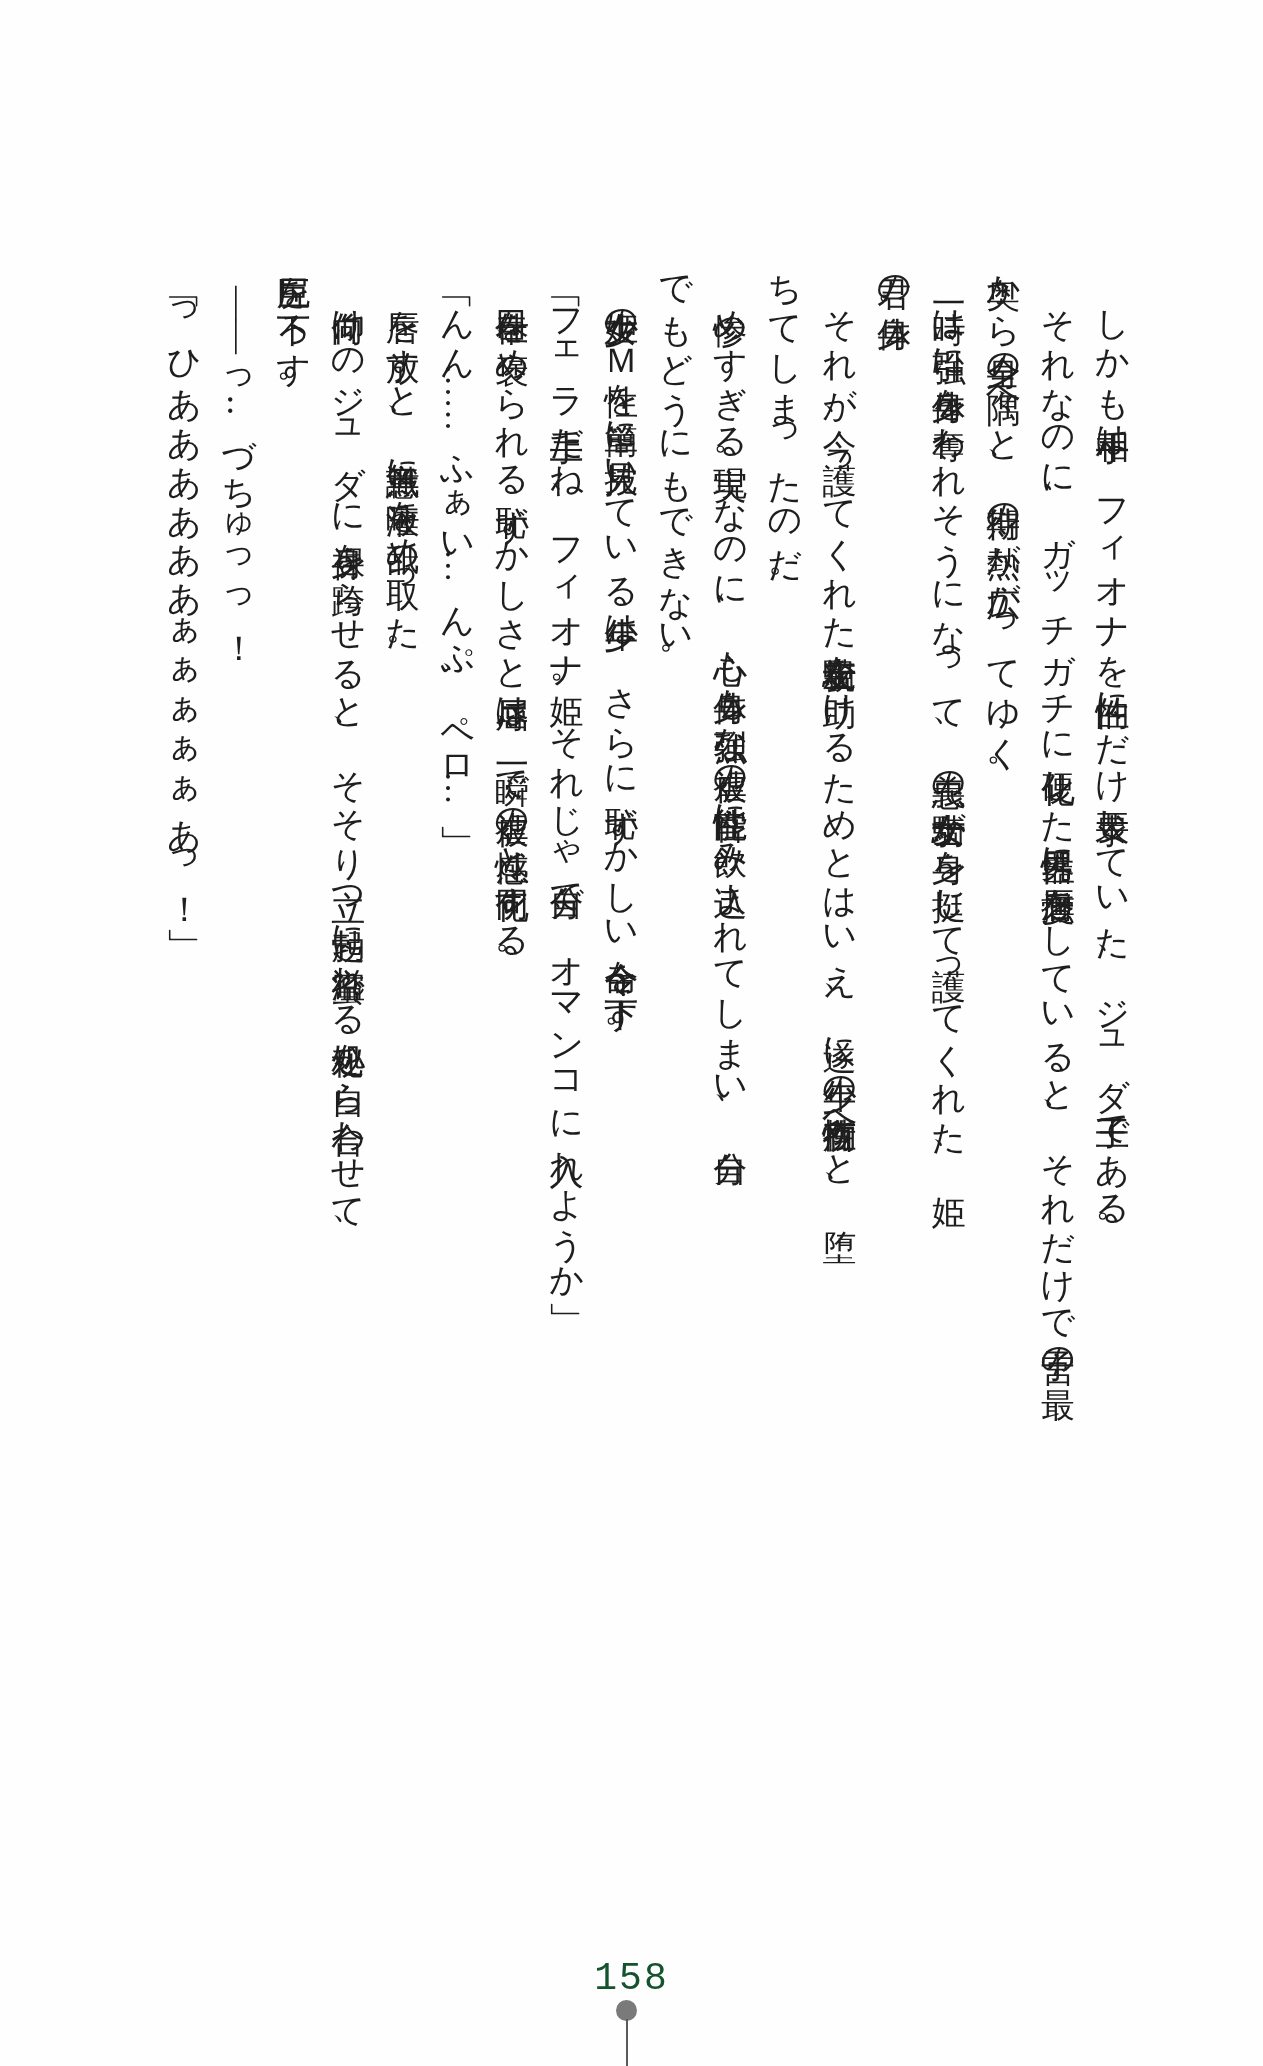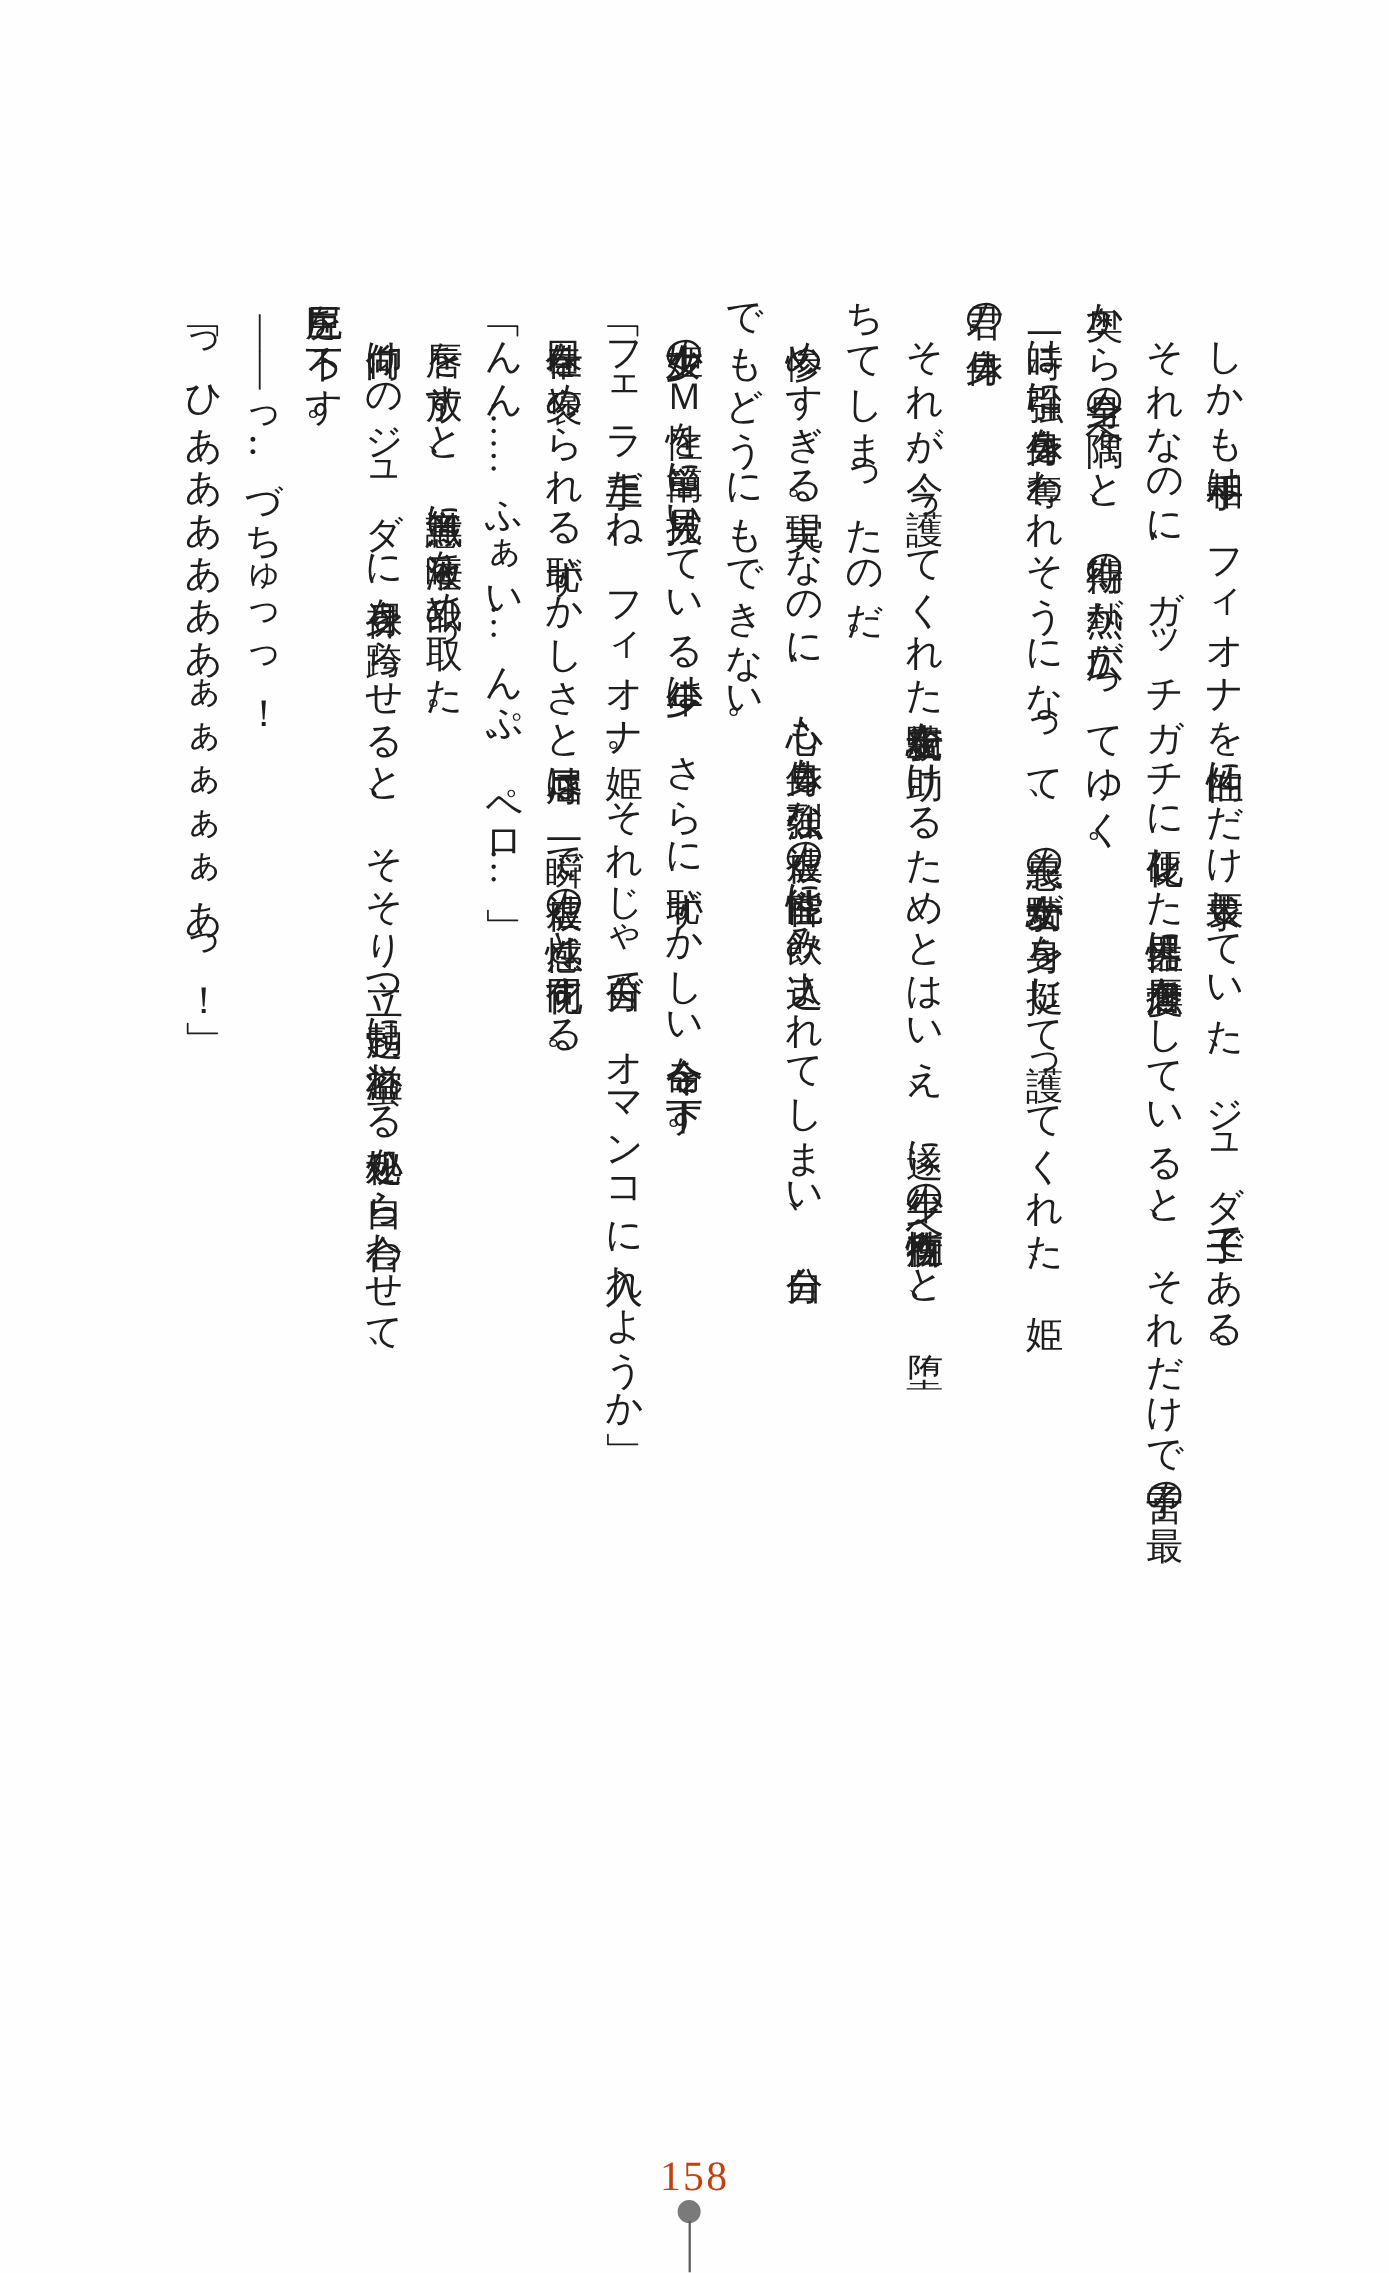--- a/index.html
+++ b/index.html
@@ -38,25 +38,25 @@
     white-space: nowrap;
   }
   .line.indent {
     text-indent: 34px;
   }
   .page-number {
     position: absolute;
     top: 1957px;
     left: 50%;
     transform: translateX(-50%);
-    font-family: Liberation Serif, serif;
+    font-family: Liberation Mono, monospace;
     font-size: 38px;
     font-weight: 400;
     letter-spacing: 2px;
-    color: #c2410c;
+    color: #14532d;
   }
   .marker-dot {
     position: absolute;
     left: 616px;
     top: 2000px;
     width: 21px;
     height: 21px;
     border-radius: 50%;
     background: #7a7a7a;
   }

